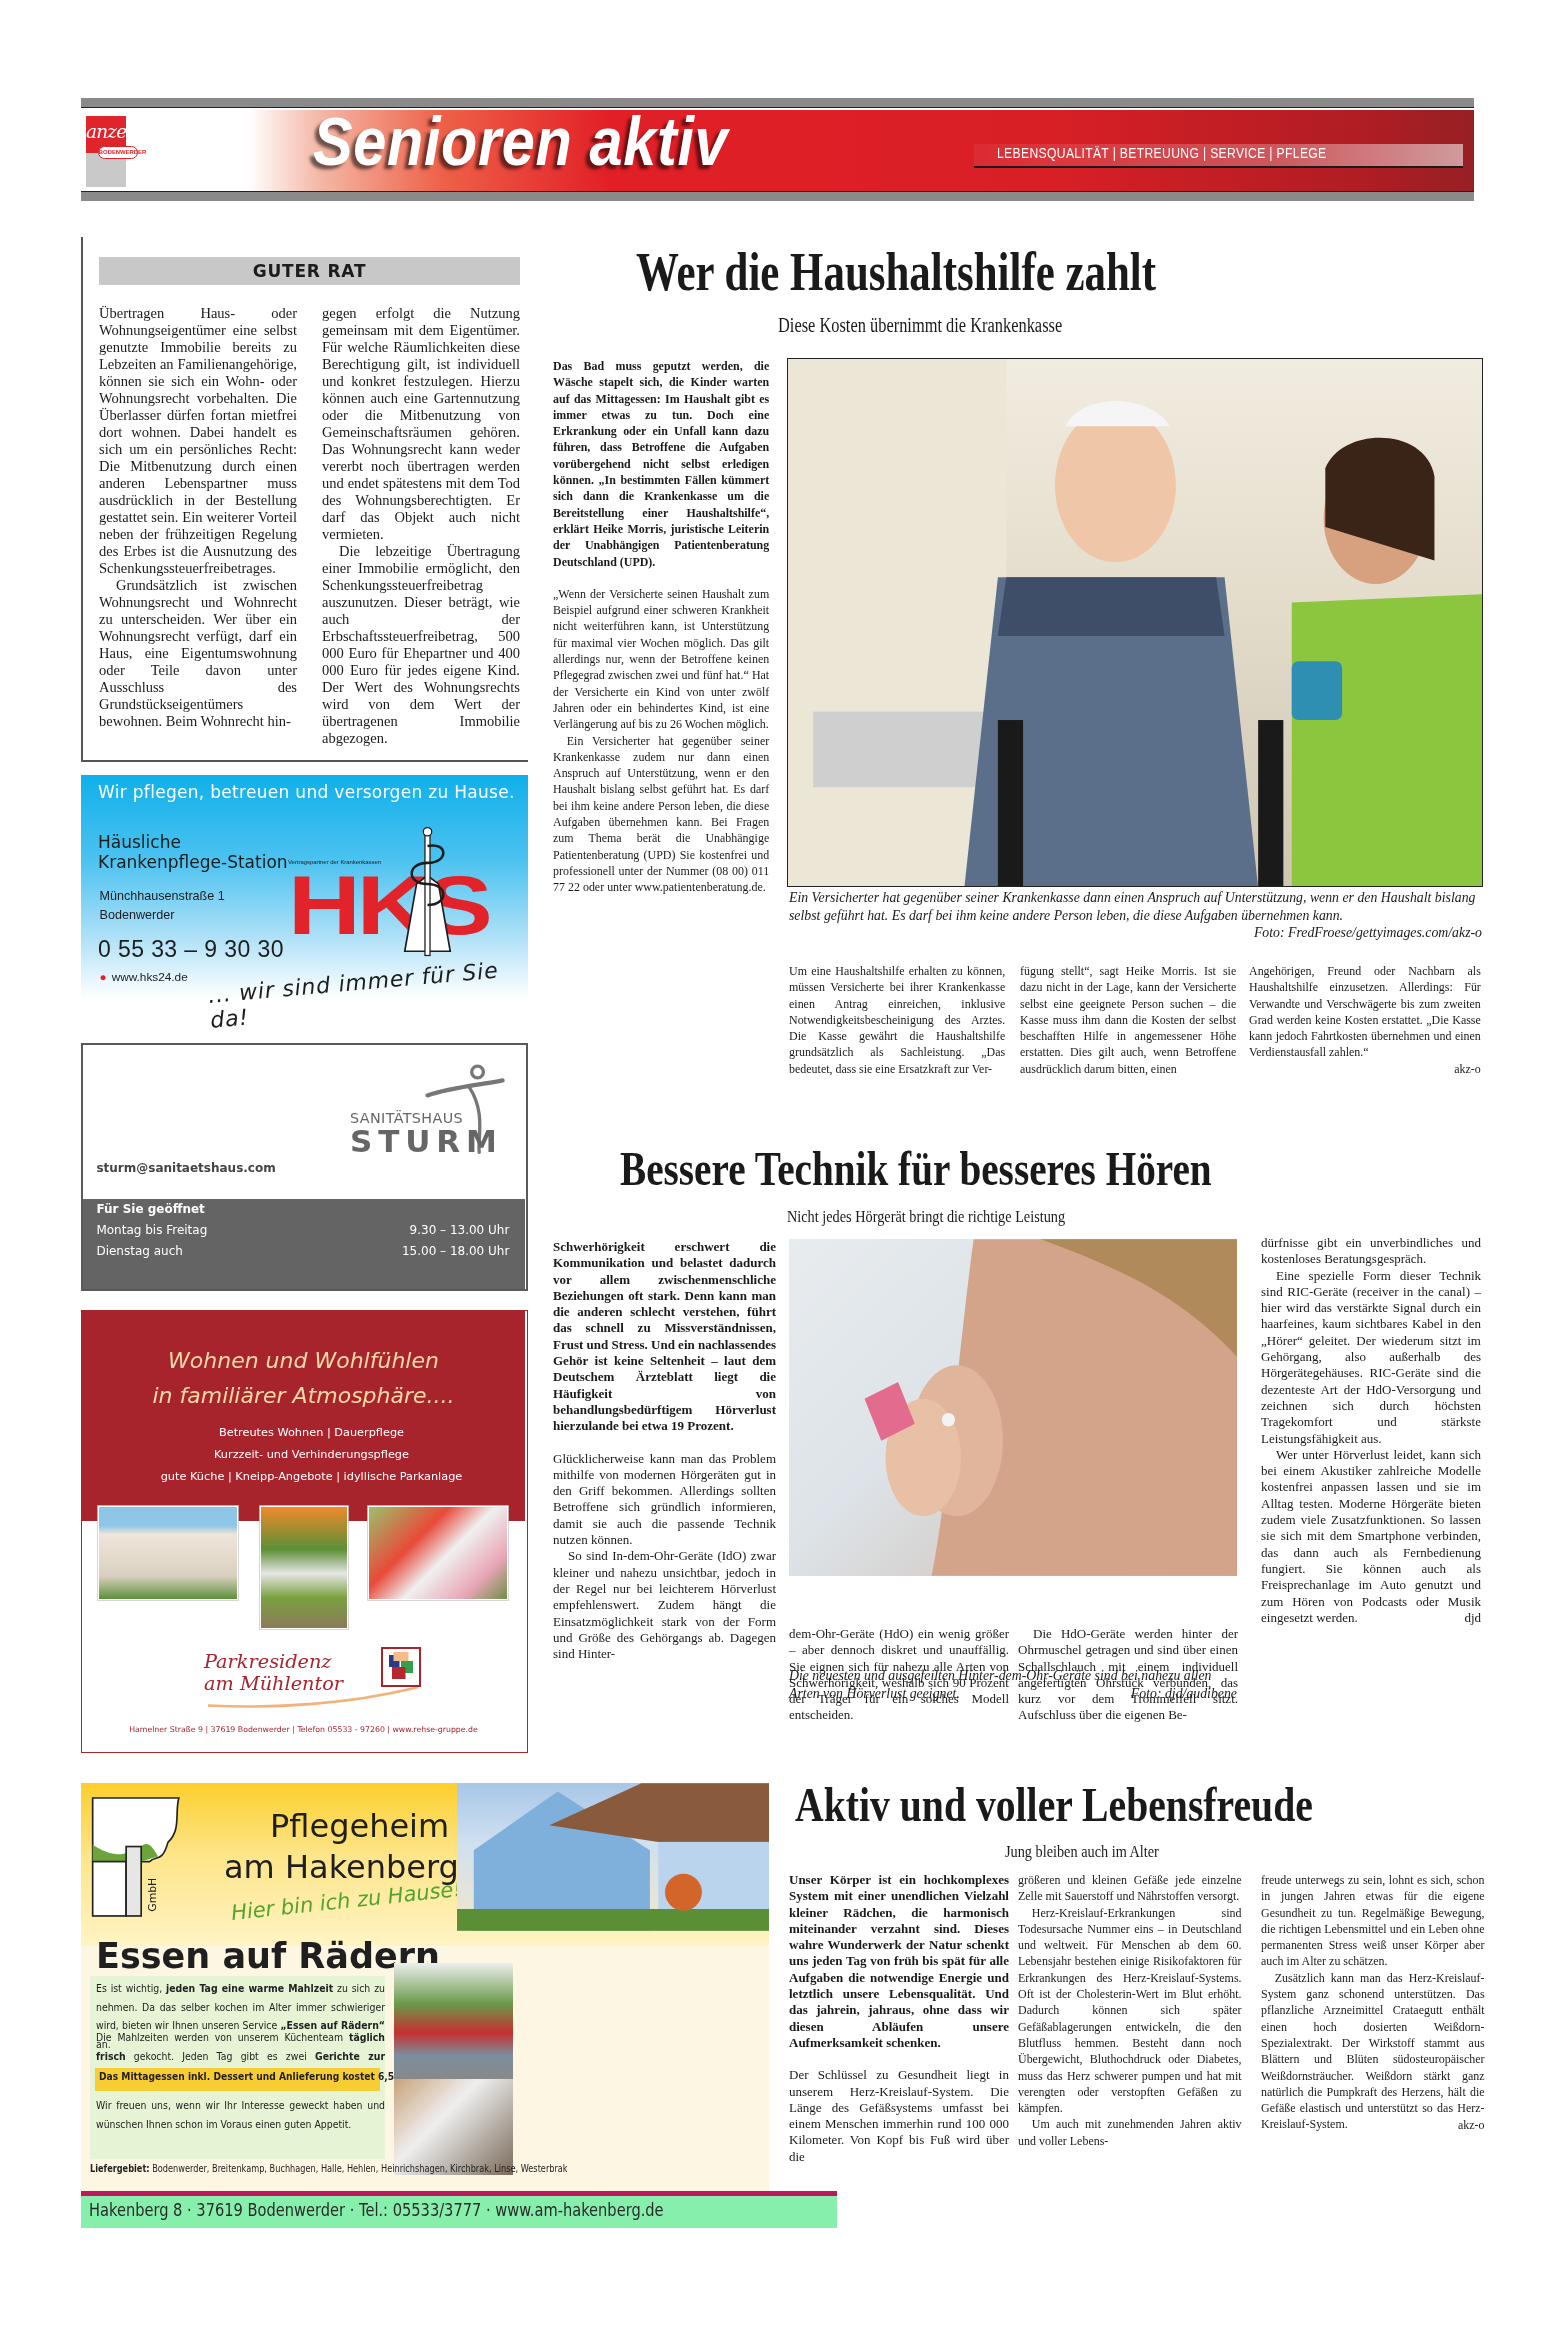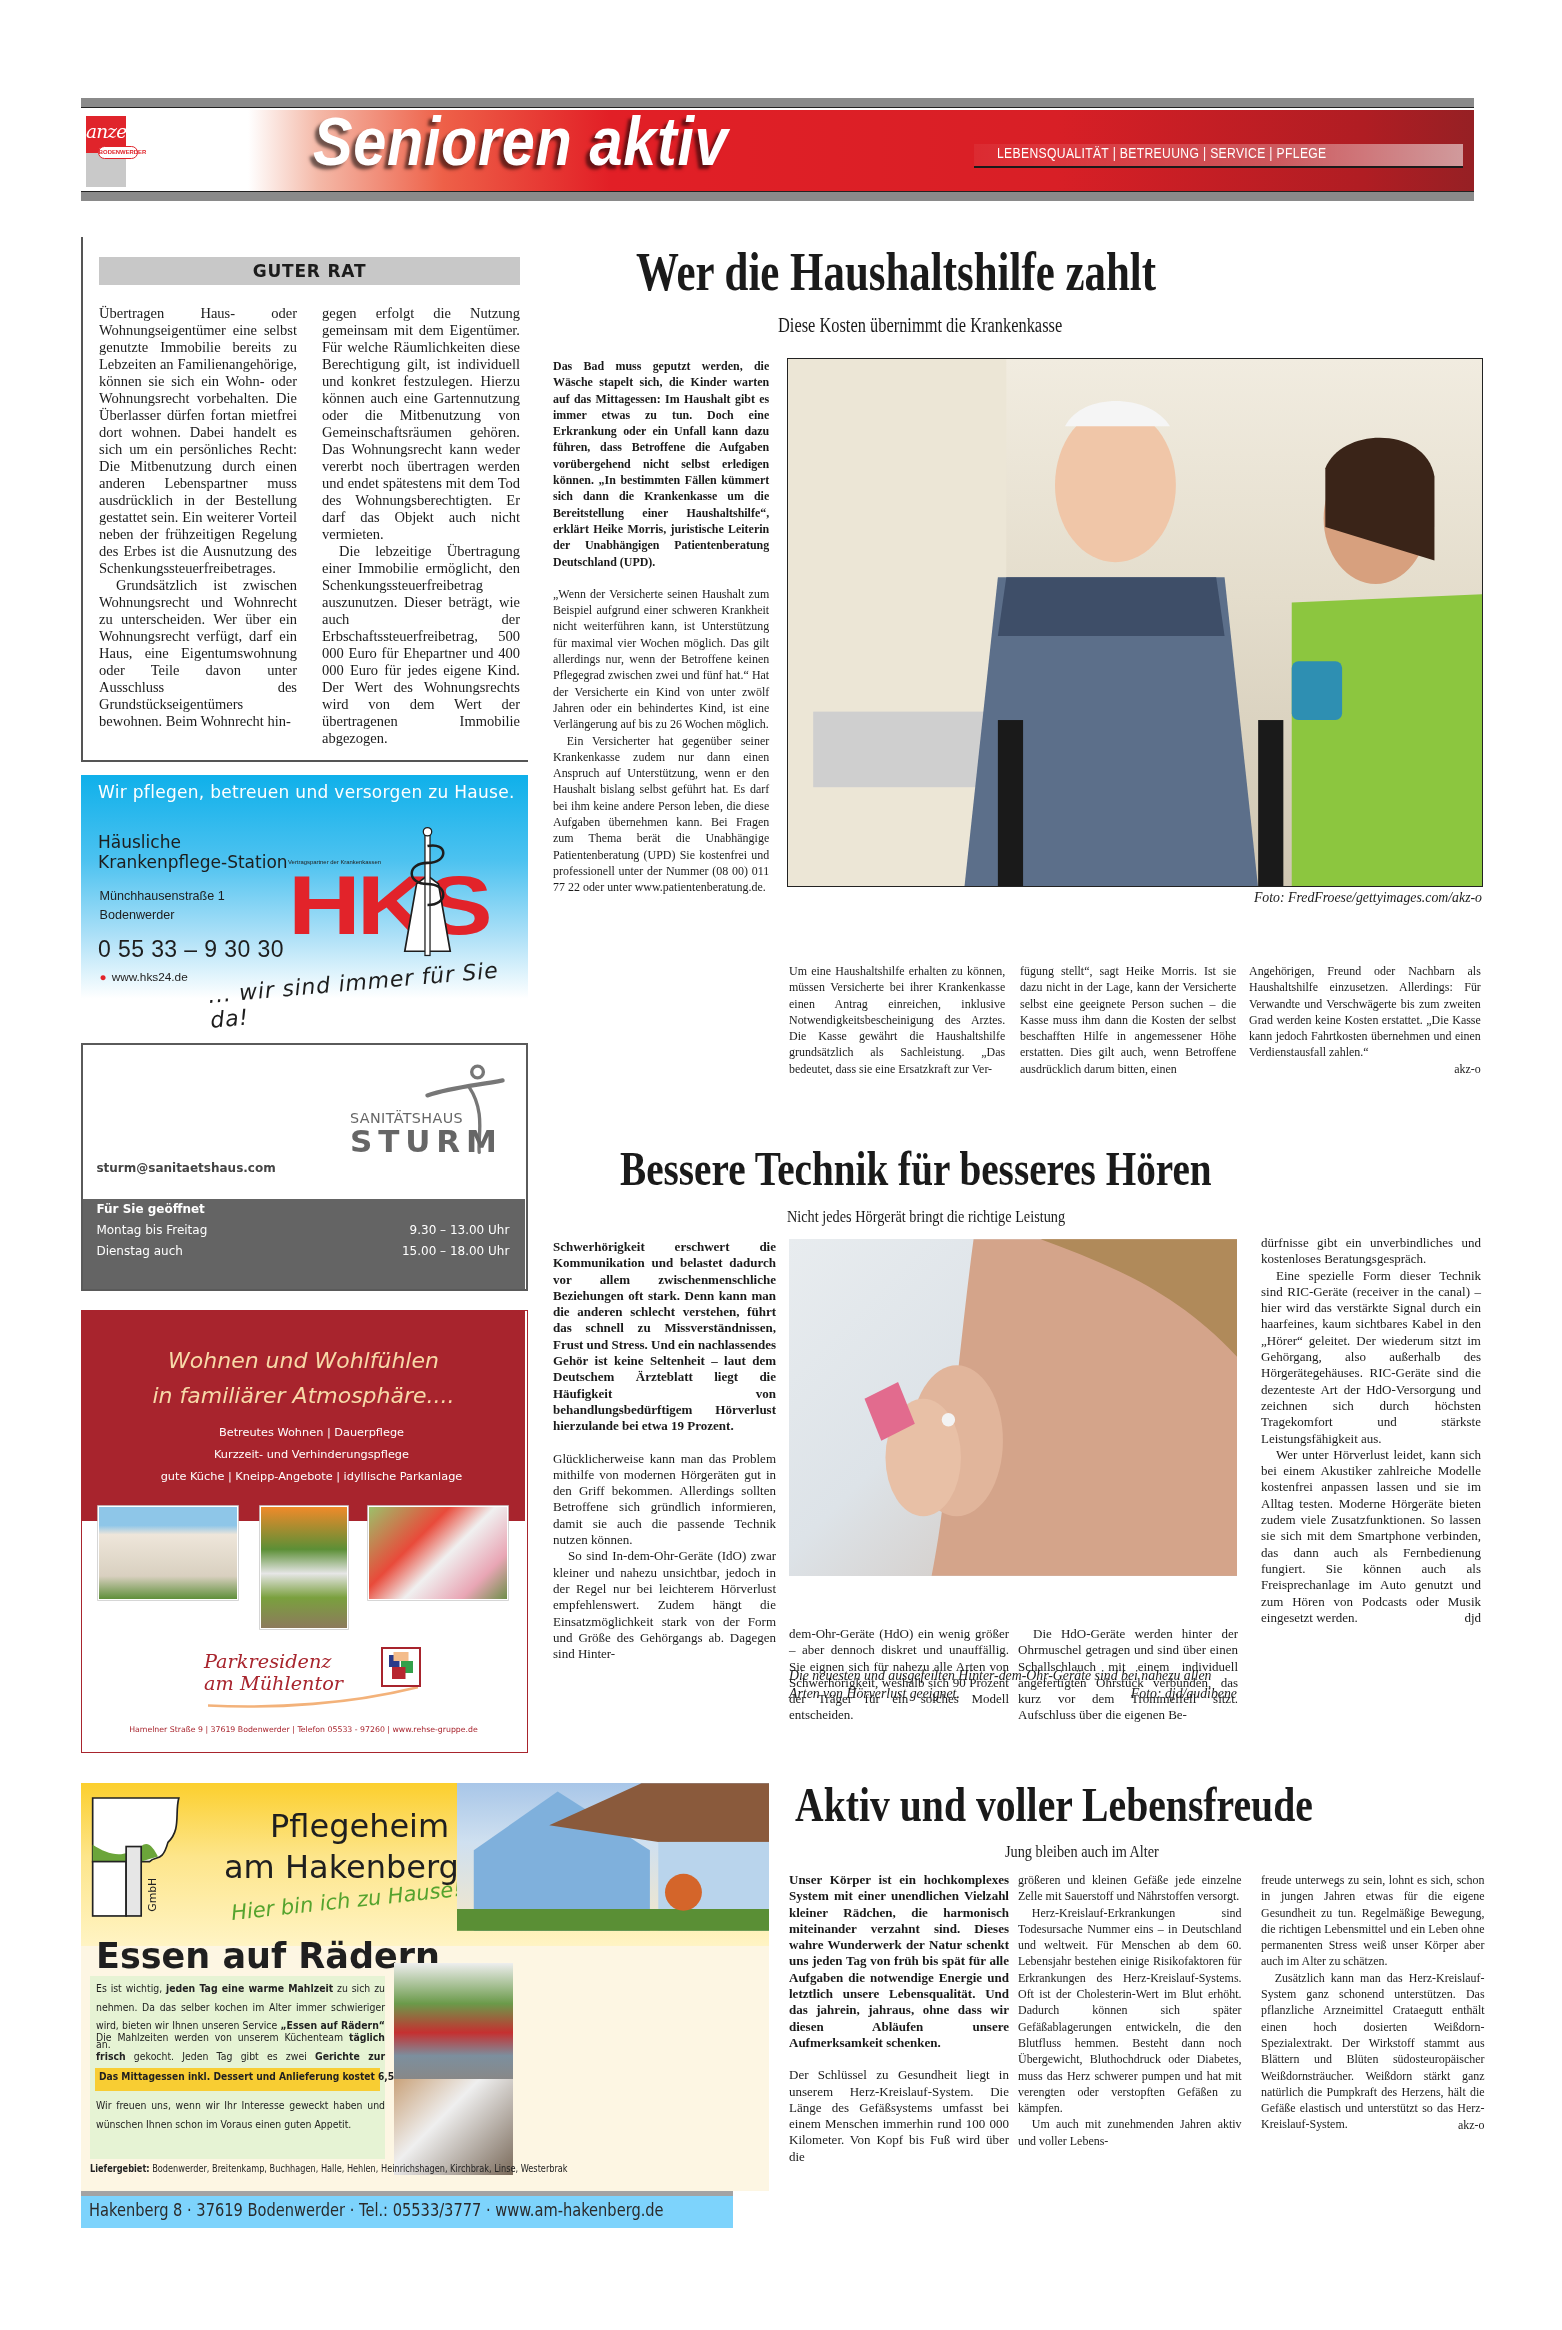--- a/index.html
+++ b/index.html
@@ -78,21 +78,21 @@
   .hak .t3 { position: absolute; left: 149px; top: 118px; font-family: "DejaVu Sans", sans-serif; font-style: italic; font-size: 21px; color: #55a32e; transform: rotate(-6deg); transform-origin: left top; }
   .hak-body { position: absolute; left: 81px; top: 1946px; width: 688px; height: 245px; background: #fdf6e3; }
   .hak-body .title { position: absolute; left: 15px; top: -10px; font-family: "DejaVu Sans", sans-serif; font-weight: bold; font-size: 35px; color: #1f1f1f; }
   .hak-body .green { position: absolute; left: 9.2px; top: 30px; width: 295px; height: 183px; background: #e6f3d4; }
   .hak-body .txt { position: absolute; left: 15px; width: 290px; font-family: "DejaVu Sans", sans-serif; font-size: 11px; line-height: 18.5px; color: #222; text-align: justify; transform: scaleX(0.85); transform-origin: left top; width: 340px; }
   .hak-body .pricebar { position: absolute; left: 14.3px; top: 122px; width: 285px; height: 23px; background: #f8cd33; }
   .hak-body .pricetxt { position: absolute; left: 17.6px; top: 124px; font-family: "DejaVu Sans", sans-serif; font-weight: bold; font-size: 11px; color: #1f1f1f; transform: scaleX(0.83); transform-origin: left top; white-space: nowrap; }
   .hak-body .photo1 { position: absolute; left: 313px; top: 17px; width: 119px; height: 116px; background: linear-gradient(180deg, #eee 0%, #6b9a4a 35%, #c53030 60%, #7c8f9e 80%, #888 100%); }
   .hak-body .photo2 { position: absolute; left: 313px; top: 133px; width: 119px; height: 96px; background: linear-gradient(135deg, #c9a27a 0%, #efefef 40%, #7a6a5a 100%); }
   .hak-body .area { position: absolute; left: 9.2px; top: 216px; font-family: "DejaVu Sans", sans-serif; font-size: 10.5px; color: #222; white-space: nowrap; transform: scaleX(0.78); transform-origin: left top; }
-  .hak-foot { position: absolute; left: 81px; top: 2191px; width: 652px; height: 37px; background: #7dd3fc; border-top: 5px solid #a3a3a3; }
+  .hak-foot { position: absolute; left: 81px; top: 2191px; width: 756px; height: 37px; background: #86efac; border-top: 5px solid #be185d; }
   .hak-foot span { position: absolute; left: 8.4px; top: 4.2px; font-family: "DejaVu Sans", sans-serif; font-size: 17px; color: #2a2a2a; white-space: nowrap; transform: scaleX(0.86); transform-origin: left top; }
 
   
   .headline { position: absolute; font-family: "Liberation Serif", "DejaVu Serif", serif; font-weight: bold; color: #1a1a1a; white-space: nowrap; transform-origin: left top; }
   .subhead { position: absolute; font-family: "Liberation Serif", serif; color: #1a1a1a; white-space: nowrap; transform-origin: left top; }
   .col { position: absolute; font-size: 13px; line-height: 16.3px; text-align: justify; color: #1a1a1a; }
   .col.narrow { transform: scaleX(0.92); transform-origin: left top; }
   .col b, .col .lead { font-weight: bold; }
   .col .indent { text-indent: 15px; }
   .col p.gap { margin-top: 16px; }
@@ -259,20 +259,21 @@
     <path d="M260 260 L510 260 L520 330 L250 330 Z" fill="#3e4e68"></path>
     <rect x="250" y="430" width="30" height="200" fill="#1a1a1a"></rect>
     <rect x="560" y="430" width="30" height="200" fill="#1a1a1a"></rect>
     <ellipse cx="700" cy="190" rx="62" ry="78" fill="#d7a07e"></ellipse>
     <path d="M640 130 C660 80 760 80 770 140 L770 240 L640 200 Z" fill="#3a2418"></path>
     <path d="M600 290 L829 280 L829 630 L600 630 Z" fill="#8cc63f"></path>
     <rect x="600" y="360" width="60" height="70" rx="8" fill="#2e8fb2"></rect>
   </svg>
 </div>
 <div class="caption" style="left:789px;top:889px;width:693px;">
+  <span>Ein Versicherter hat gegenüber seiner Krankenkasse dann einen Anspruch auf Unterstützung, wenn er den Haushalt bislang selbst geführt hat. Es darf bei ihm keine andere Person leben, die diese Aufgaben übernehmen kann.</span>
   <span class="credit">Foto: FredFroese/gettyimages.com/akz-o</span>
 </div>
 
 <div class="col narrow" style="left:789px;top:963px;width:235px;">Um eine Haushaltshilfe erhalten zu können, müssen Versicherte bei ihrer Krankenkasse einen Antrag einreichen, inklusive Notwendigkeitsbescheinigung des Arztes. Die Kasse gewährt die Haushaltshilfe grundsätzlich als Sachleistung. „Das bedeutet, dass sie eine Ersatzkraft zur Ver-</div>
 <div class="col narrow" style="left:1020px;top:963px;width:235px;">fügung stellt“, sagt Heike Morris. Ist sie dazu nicht in der Lage, kann der Versicherte selbst eine geeignete Person suchen – die Kasse muss ihm dann die Kosten der selbst beschafften Hilfe in angemessener Höhe erstatten. Dies gilt auch, wenn Betroffene ausdrücklich darum bitten, einen</div>
 <div class="col narrow" style="left:1249px;top:963px;width:252px;">
   <p>Angehörigen, Freund oder Nachbarn als Haushaltshilfe einzusetzen. Allerdings: Für Verwandte und Verschwägerte bis zum zweiten Grad werden keine Kosten erstattet. „Die Kasse kann jedoch Fahrtkosten übernehmen und einen Verdienstausfall zahlen.“</p>
   <p class="right">akz-o</p>
 </div>
 

